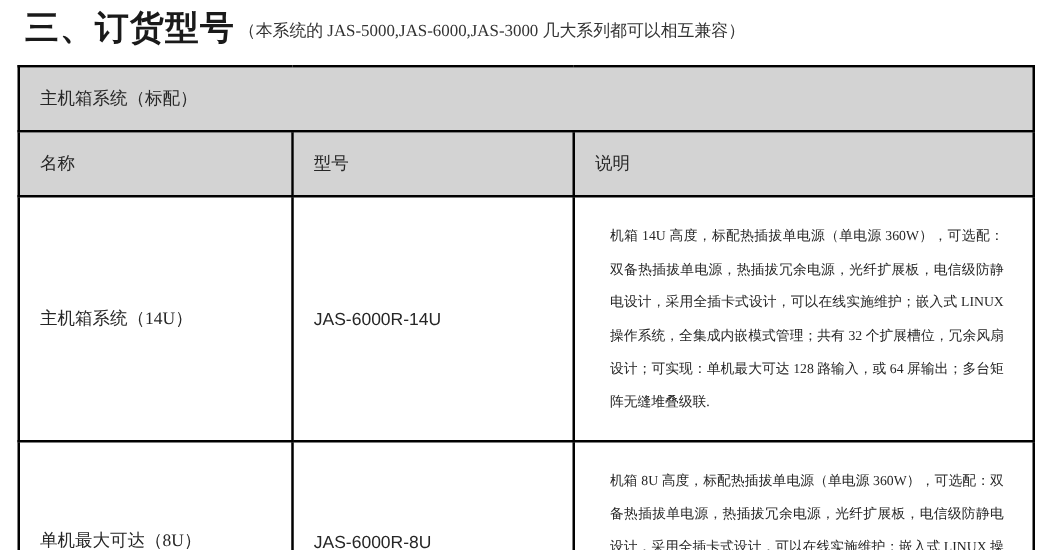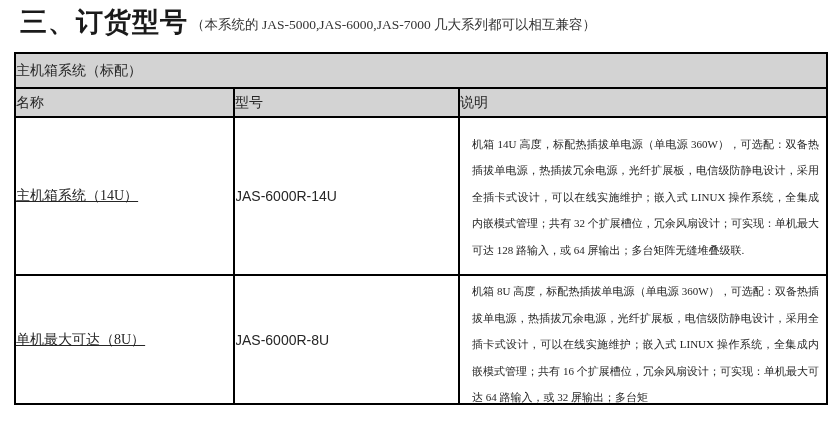--- a/index.html
+++ b/index.html
@@ -38,37 +38,37 @@
   }
   table.order-table{
     position:absolute;
     left:14px;top:52px;
     width:812px;
     border-collapse:collapse;
     table-layout:fixed;
   }
   table.order-table td{
     border:2px solid var(--border);
-    padding:0;
+    padding:16px;
     vertical-align:middle;
     font-size:14px;
     color:var(--text);
     overflow:hidden;
   }
   tr.section-row{height:35px;}
   tr.cols-row{height:29px;}
   td.hdr{
     background:var(--header-bg);
     padding-left:10px;
     text-align:left;
     font-weight:normal;
   }
   tr.data-row-0{height:158px;}
   tr.data-row-1{height:127px;}
-  td.name-cell{padding-left:10px;text-decoration:underline;}
+  td.name-cell{padding-left:10px;}
   td.model-cell{
     padding-left:12px;
     font-family:"Liberation Sans","DejaVu Sans",sans-serif;
     font-size:14.5px;
     color:#3a3a3a;
     border-radius:18px;
   }
   td.desc-cell{vertical-align:top;}
   .desc-inner{
     padding:2px 7px 0 12px;
@@ -76,21 +76,21 @@
     line-height:26.6px;
     text-align:justify;
     overflow:hidden;
   }
   tr.data-row-1 .desc-inner{max-height:125px;}
 </style>
 </head>
 <body>
 
 <div class="doc-title">
-  <span class="title-main">三、订货型号</span><span class="title-note">（本系统的 JAS-5000,JAS-6000,JAS-7000 几大系列都可以相互兼容）</span>
+  <span class="title-main">三、订货型号</span><span class="title-note">（本系统的 JAS-5000,JAS-6000,JAS-3000 几大系列都可以相互兼容）</span>
 </div>
 
 <table class="order-table">
   <colgroup>
     <col style="width:219px">
     <col style="width:225px">
     <col style="width:368px">
   </colgroup>
   <tbody>
     <tr class="section-row">

